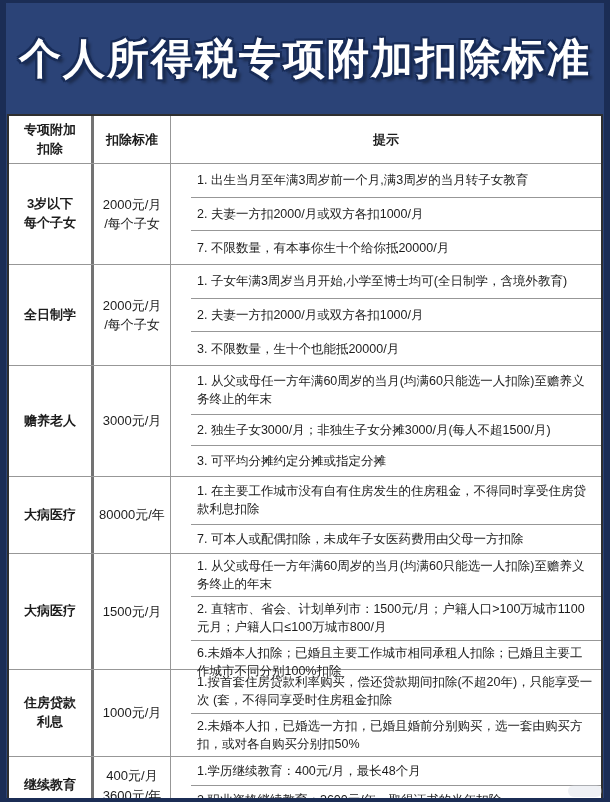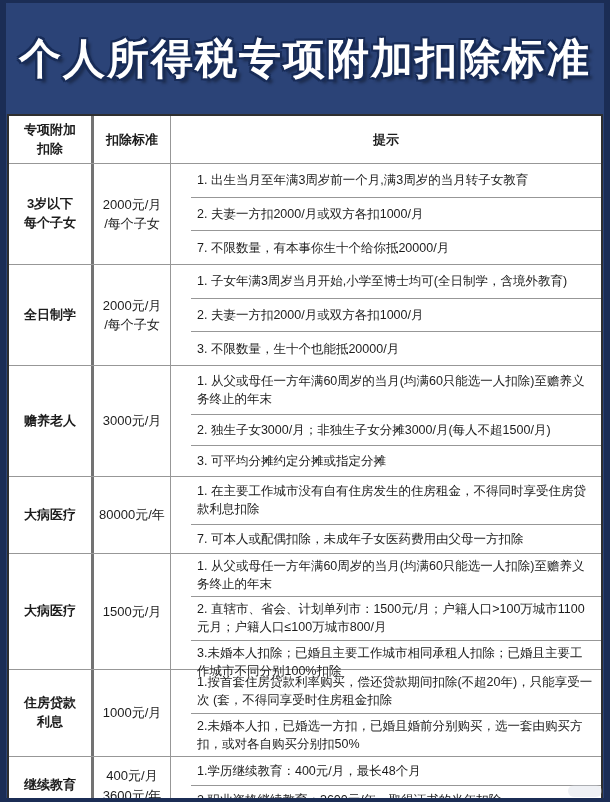--- a/index.html
+++ b/index.html
@@ -178,21 +178,21 @@
         <div class="tip">7. 可本人或配偶扣除，未成年子女医药费用由父母一方扣除</div>
       </div>
     </div>
 
     <div class="trow h-r4">
       <div class="c1">大病医疗</div>
       <div class="c2">1500元/月</div>
       <div class="c3">
         <div class="tip">1. 从父或母任一方年满60周岁的当月(均满60只能选一人扣除)至赡养义务终止的年末</div>
         <div class="tip">2. 直辖市、省会、计划单列市：1500元/月；户籍人口&gt;100万城市1100元月；户籍人口≤100万城市800/月</div>
-        <div class="tip">3.未婚本人扣除；已婚且主要工作城市相同承租人扣除；已婚且主要工作城市不同分别100%扣除</div>
+        <div class="tip">6.未婚本人扣除；已婚且主要工作城市相同承租人扣除；已婚且主要工作城市不同分别100%扣除</div>
       </div>
     </div>
 
     <div class="trow h-r5">
       <div class="c1">住房贷款利息</div>
       <div class="c2">1000元/月</div>
       <div class="c3">
         <div class="tip">1.按首套住房贷款利率购买，偿还贷款期间扣除(不超20年)，只能享受一次 (套，不得同享受时住房租金扣除</div>
         <div class="tip">2.未婚本人扣，已婚选一方扣，已婚且婚前分别购买，选一套由购买方扣，或对各自购买分别扣50%</div>
       </div>

